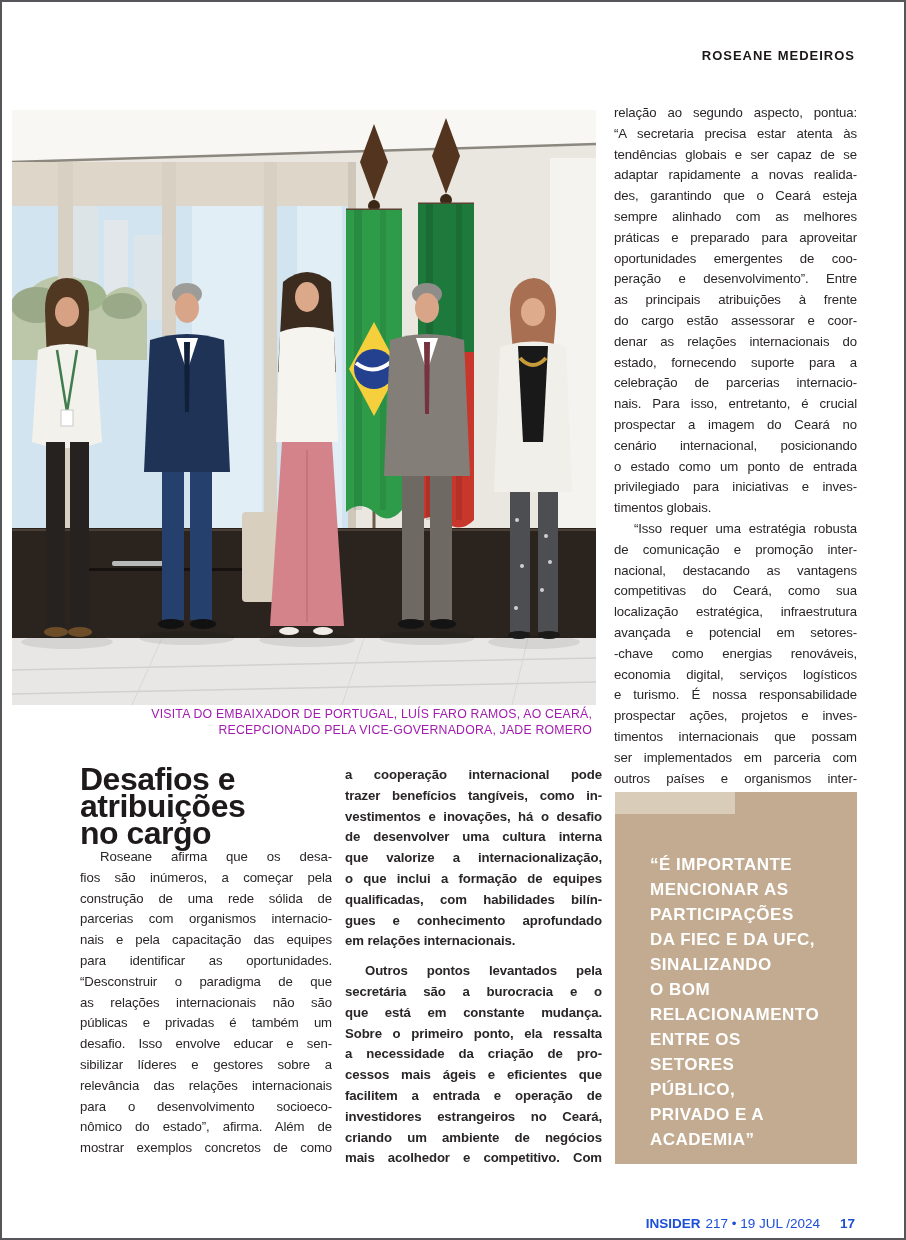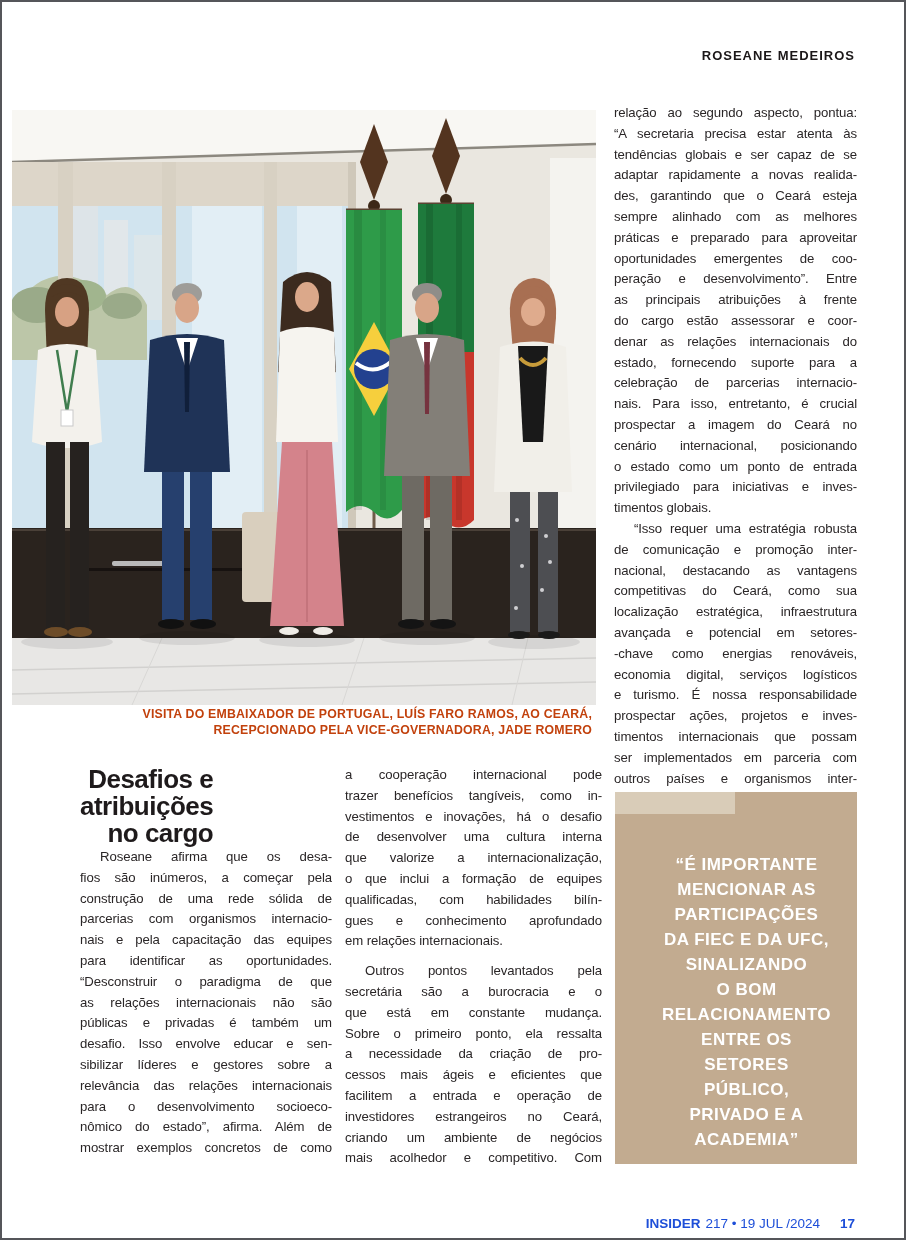--- a/index.html
+++ b/index.html
@@ -10,46 +10,44 @@
   }
   .byline {
     position:absolute; top:46px; right:49px;
     font-size:13px; font-weight:700; letter-spacing:1px; color:#1b1718;
     white-space:nowrap;
   }
   .photo { position:absolute; left:10px; top:108px; width:584px; height:595px; }
   .photo svg { display:block; width:100%; height:100%; }
   .caption {
     position:absolute; top:705px; right:312px; width:462px;
-    font-size:12.3px; font-weight:700; line-height:15.5px; letter-spacing:.2px;
-    color:#c2410c; text-align:right;
+    font-size:12.3px; font-weight:400; line-height:15.5px; letter-spacing:.2px;
+    color:#a21caf; text-align:right;
   }
   .caption .line { white-space:nowrap; }
   .headline {
     position:absolute; left:78px; top:764px;
-    font-size:26px; font-weight:700; line-height:27px; letter-spacing:-.5px;
+    font-size:32px; font-weight:700; line-height:27px; letter-spacing:-.5px;
     color:#1e1a1b;
-    text-align:right;
   }
   .headline .line { white-space:nowrap; }
   .body-col {
     position:absolute; font-size:13.2px; line-height:20.8px; letter-spacing:-.1px;
     color:#2a2627;
   }
   .body-col .line { text-align:justify; text-align-last:justify; height:20.8px; overflow:hidden; }
   .body-col .line.pend { text-align-last:left; }
   .body-col .line.indent { text-indent:20px; }
   .body-col .line.pgap { margin-top:9px; }
   .left-col  { left:78px;  top:845px; width:252px; }
-  .mid-col   { left:343px; top:763px; width:257px; }
+  .mid-col   { left:343px; top:763px; width:257px;font-weight:bold; }
   .right-col { left:612px; top:101px; width:243px; }
   .quote-box {
     position:absolute; left:613px; top:790px; width:242px; height:372px;
     background:#c2ab90;
-    text-align:center;
   }
   .quote-box .lightstrip {
     position:absolute; left:0; top:0; width:120px; height:22px; background:#d9ccb8;
   }
   .quote-text {
     position:absolute; left:35px; top:60px; right:14px;
     font-size:17px; font-weight:700; line-height:25px; letter-spacing:.5px;
     color:#ffffff;
   }
   .quote-text .line { white-space:nowrap; }

